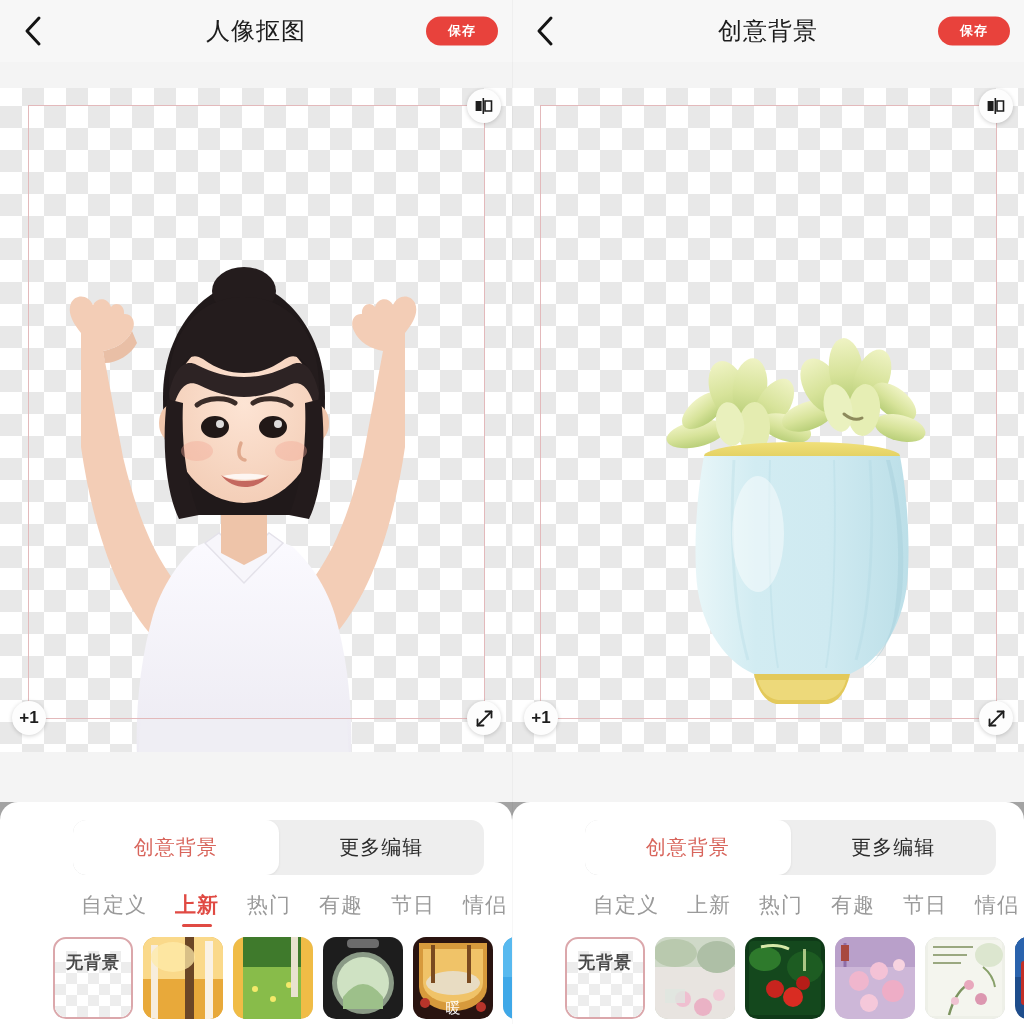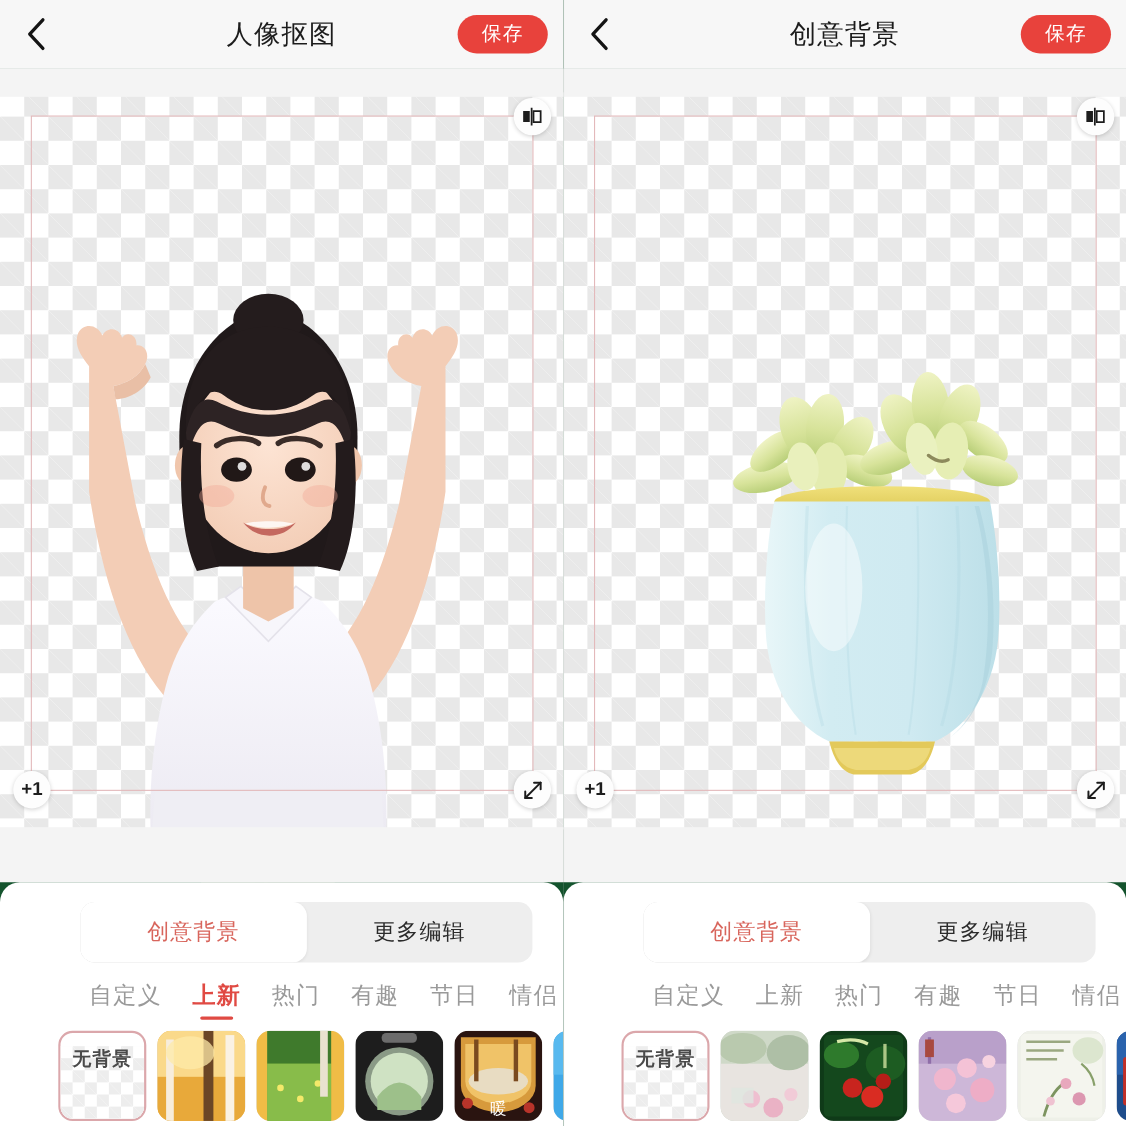--- a/index.html
+++ b/index.html
@@ -8,21 +8,21 @@
     font-family:"Liberation Sans","DejaVu Sans",sans-serif;
     background:#f2f2f2;
   }
   .screen { position:relative; width:1024px; height:1024px; display:flex; }
 
   .panel {
     position:relative;
     width:512px; height:1024px;
     display:flex; flex-direction:column;
     overflow:hidden;
-    background:#14532d;
+    background:#a3a3a3;
   }
 
   
   .header {
     position:relative;
     height:62px; flex:0 0 62px;
     background:#f7f7f7;
     display:flex; align-items:center;
     z-index:5;
   }
@@ -35,28 +35,29 @@
   .back-btn svg { display:block; }
   .header-title {
     position:absolute; left:50%; transform:translateX(-50%);
     font-size:24px; color:#1c1c1c; letter-spacing:1px;
     white-space:nowrap; font-weight:400;
   }
   .save-btn {
     position:absolute; right:14px; top:50%; transform:translateY(-50%);
     background:#e8423c;
     color:#fff;
-    font-size:18px;
+    font-size:13px;
     padding:7px 22px;
     border-radius:22px;
     border:none;
     cursor:pointer;
     letter-spacing:1px;
     font-family:inherit;
     line-height:1.15;
+    font-weight:bold;
   }
 
   
   .canvas {
     position:relative;
     flex:1 1 auto;
     background:#f4f4f4;
     overflow:hidden;
   }
   .checker {

